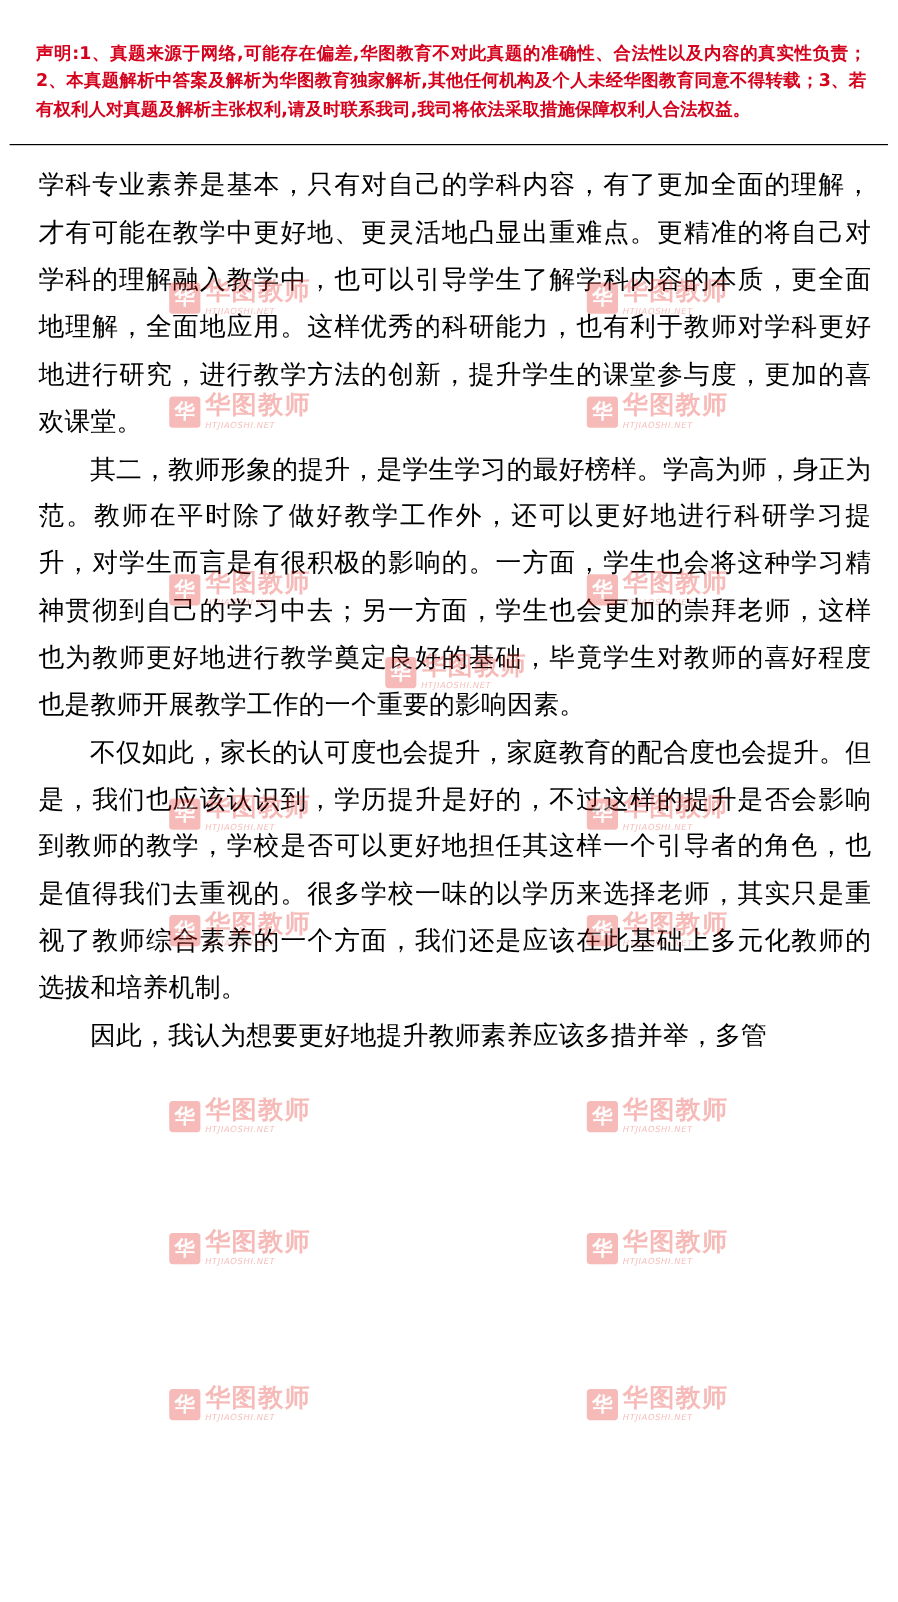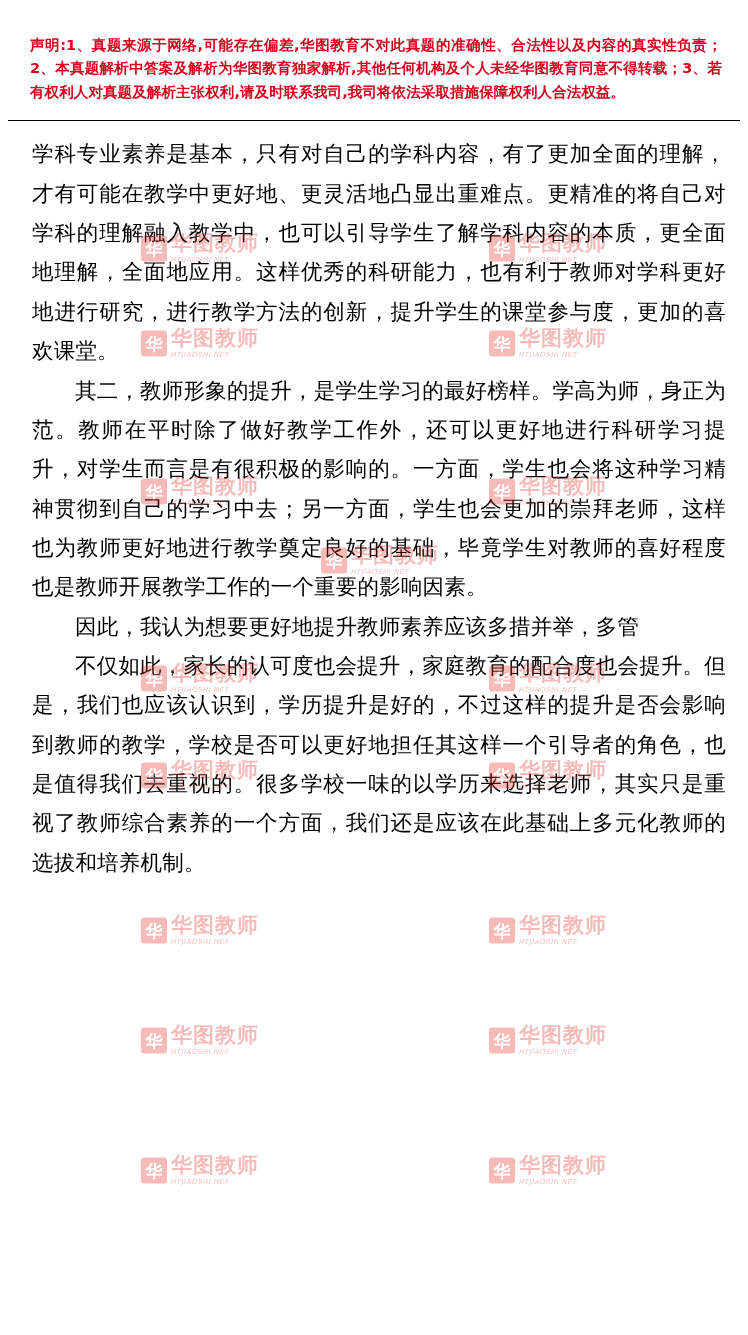--- a/index.html
+++ b/index.html
@@ -119,22 +119,22 @@
 
   <div class="disclaimer">
     <span class="lead">声明:</span><span>1、真题来源于网络,可能存在偏差,华图教育不对此真题的准确性、合法性以及内容的真实性负责；2、本真题解析中答案及解析为华图教育独家解析,其他任何机构及个人未经华图教育同意不得转载；3、若有权利人对真题及解析主张权利,请及时联系我司,我司将依法采取措施保障权利人合法权益。</span>
   </div>
 
   <hr class="divider">
 
   <div class="body-text">
     <p>学科专业素养是基本，只有对自己的学科内容，有了更加全面的理解，才有可能在教学中更好地、更灵活地凸显出重难点。更精准的将自己对学科的理解融入教学中，也可以引导学生了解学科内容的本质，更全面地理解，全面地应用。这样优秀的科研能力，也有利于教师对学科更好地进行研究，进行教学方法的创新，提升学生的课堂参与度，更加的喜欢课堂。</p>
     <p class="indent">其二，教师形象的提升，是学生学习的最好榜样。学高为师，身正为范。教师在平时除了做好教学工作外，还可以更好地进行科研学习提升，对学生而言是有很积极的影响的。一方面，学生也会将这种学习精神贯彻到自己的学习中去；另一方面，学生也会更加的崇拜老师，这样也为教师更好地进行教学奠定良好的基础，毕竟学生对教师的喜好程度也是教师开展教学工作的一个重要的影响因素。</p>
+    <p class="indent">不仅如此，家长的认可度也会提升，家庭教育的配合度也会提升。但是，我们也应该认识到，学历提升是好的，不过这样的提升是否会影响到教师的教学，学校是否可以更好地担任其这样一个引导者的角色，也是值得我们去重视的。很多学校一味的以学历来选择老师，其实只是重视了教师综合素养的一个方面，我们还是应该在此基础上多元化教师的选拔和培养机制。</p>
     <p class="indent">因此，我认为想要更好地提升教师素养应该多措并举，多管</p>
-    <p class="indent">不仅如此，家长的认可度也会提升，家庭教育的配合度也会提升。但是，我们也应该认识到，学历提升是好的，不过这样的提升是否会影响到教师的教学，学校是否可以更好地担任其这样一个引导者的角色，也是值得我们去重视的。很多学校一味的以学历来选择老师，其实只是重视了教师综合素养的一个方面，我们还是应该在此基础上多元化教师的选拔和培养机制。</p>
   </div>
 
   <div class="wm-layer" id="wm-layer">
       <div class="wm" style="left: 200px; top: 248px;">
         <div class="wm-badge">华</div>
         <div class="wm-text-col">
           <div class="wm-main">华图教师</div>
           <div class="wm-sub">HTJIAOSHI.NET</div>
         </div>
       </div>

